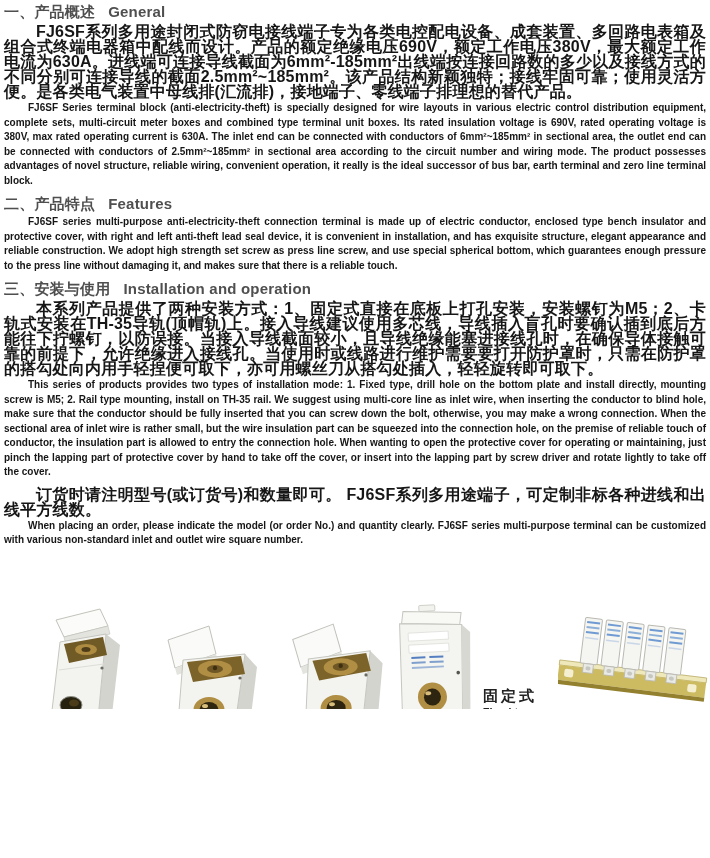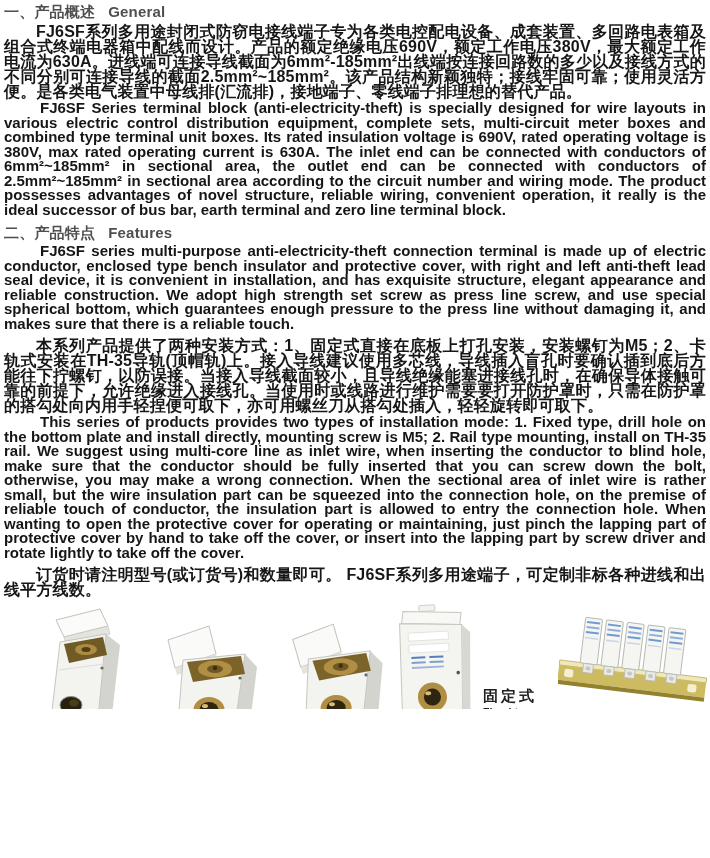--- a/index.html
+++ b/index.html
@@ -4,21 +4,21 @@
 <style>
   html,body{margin:0;padding:0;background:#ffffff;}
   body{width:710px;height:858px;font-family:"Liberation Sans","DejaVu Sans",sans-serif;}
   .page{position:relative;width:710px;height:709px;box-sizing:border-box;padding:3px 4px 0 4px;overflow:hidden;background:#fff;}
   .sec{margin:0;}
   .sec + .sec{margin-top:7px;}
   .sec-head{margin:0;font-size:15px;line-height:18px;font-weight:bold;color:#4f4f4f;letter-spacing:0.2px;}
   .sec-head .head-en{margin-left:13px;}
   .para{margin:0;text-align:justify;color:#161616;font-weight:bold;}
   .para-zh{font-size:16px;line-height:15px;text-indent:2em;margin-top:3px;letter-spacing:0.2px;}
-  .para-en{font-size:15px;line-height:14.5px;text-indent:2.4em;margin-top:2px;}
+  .para-en{font-size:10px;line-height:14.5px;text-indent:2.4em;margin-top:2px;}
   .gallery{position:absolute;left:0;top:598px;width:710px;height:260px;}
   .prod{position:absolute;}
   .g-label{position:absolute;text-align:center;font-weight:bold;color:#222;line-height:16px;}
   .g-label .zh{display:block;font-size:15px;letter-spacing:3px;}
   .g-label .en{display:block;font-size:11px;}
 </style>
 </head>
 <body>
 
 <div class="page">
@@ -28,26 +28,28 @@
     <p class="para para-zh">FJ6SF系列多用途封闭式防窃电接线端子专为各类电控配电设备、成套装置、多回路电表箱及组合式终端电器箱中配线而设计。产品的额定绝缘电压690V，额定工作电压380V，最大额定工作电流为630A。进线端可连接导线截面为6mm²-185mm²出线端按连接回路数的多少以及接线方式的不同分别可连接导线的截面2.5mm²~185mm²。该产品结构新颖独特；接线牢固可靠；使用灵活方便。是各类电气装置中母线排(汇流排)，接地端子、零线端子排理想的替代产品。</p>
     <p class="para para-en">FJ6SF Series terminal block (anti-electricity-theft) is specially designed for wire layouts in various electric control distribution equipment, complete sets, multi-circuit meter boxes and combined type terminal unit boxes. Its rated insulation voltage is 690V, rated operating voltage is 380V, max rated operating current is 630A. The inlet end can be connected with conductors of 6mm²~185mm² in sectional area, the outlet end can be connected with conductors of 2.5mm²~185mm² in sectional area according to the circuit number and wiring mode. The product possesses advantages of novel structure, reliable wiring, convenient operation, it really is the ideal successor of bus bar, earth terminal and zero line terminal block.</p>
   </section>
 
   <section class="sec">
     <h2 class="sec-head"><span class="head-zh">二、产品特点</span><span class="head-en">Features</span></h2>
     <p class="para para-en">FJ6SF series multi-purpose anti-electricity-theft connection terminal is made up of electric conductor, enclosed type bench insulator and protective cover, with right and left anti-theft lead seal device, it is convenient in installation, and has exquisite structure, elegant appearance and reliable construction. We adopt high strength set screw as press line screw, and use special spherical bottom, which guarantees enough pressure to the press line without damaging it, and makes sure that there is a reliable touch.</p>
   </section>
 
   <section class="sec">
+    <h2 class="sec-head"><span class="head-zh">三、安装与使用</span><span class="head-en">Installation and operation</span></h2>
     <p class="para para-zh">本系列产品提供了两种安装方式：1、固定式直接在底板上打孔安装，安装螺钉为M5；2、卡轨式安装在TH-35导轨(顶帽轨)上。接入导线建议使用多芯线，导线插入盲孔时要确认插到底后方能往下拧螺钉，以防误接。当接入导线截面较小，且导线绝缘能塞进接线孔时，在确保导体接触可靠的前提下，允许绝缘进入接线孔。当使用时或线路进行维护需要要打开防护罩时，只需在防护罩的搭勾处向内用手轻捏便可取下，亦可用螺丝刀从搭勾处插入，轻轻旋转即可取下。</p>
     <p class="para para-en">This series of products provides two types of installation mode: 1. Fixed type, drill hole on the bottom plate and install directly, mounting screw is M5; 2. Rail type mounting, install on TH-35 rail. We suggest using multi-core line as inlet wire, when inserting the conductor to blind hole, make sure that the conductor should be fully inserted that you can screw down the bolt, otherwise, you may make a wrong connection. When the sectional area of inlet wire is rather small, but the wire insulation part can be squeezed into the connection hole, on the premise of reliable touch of conductor, the insulation part is allowed to entry the connection hole. When wanting to open the protective cover for operating or maintaining, just pinch the lapping part of protective cover by hand to take off the cover, or insert into the lapping part by screw driver and rotate lightly to take off the cover.</p>
   </section>
 
   <section class="sec">
     <p class="para para-zh">订货时请注明型号(或订货号)和数量即可。 FJ6SF系列多用途端子，可定制非标各种进线和出线平方线数。</p>
+    <p class="para para-en">When placing an order, please indicate the model (or order No.) and quantity clearly. FJ6SF series multi-purpose terminal can be customized with various non-standard inlet and outlet wire square number.</p>
   </section>
 
   <div class="gallery">
 
     <svg width="0" height="0" style="position:absolute" aria-hidden="true">
       <defs>
         <g id="tmod">
           <rect x="0.5" y="0.5" width="17" height="46" rx="1.5" fill="#f5f5f2" stroke="#b9b9b2" stroke-width="1"></rect>
           <rect x="2.5" y="4" width="13" height="2" fill="#6f9bd2"></rect>
           <rect x="2.5" y="9" width="13" height="2" fill="#8db0d8"></rect>

